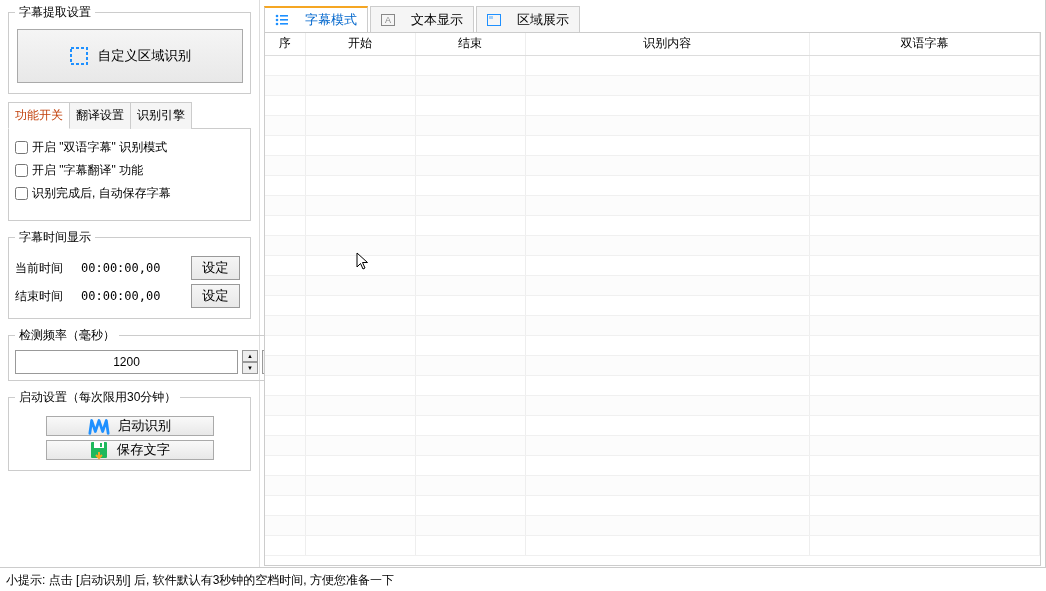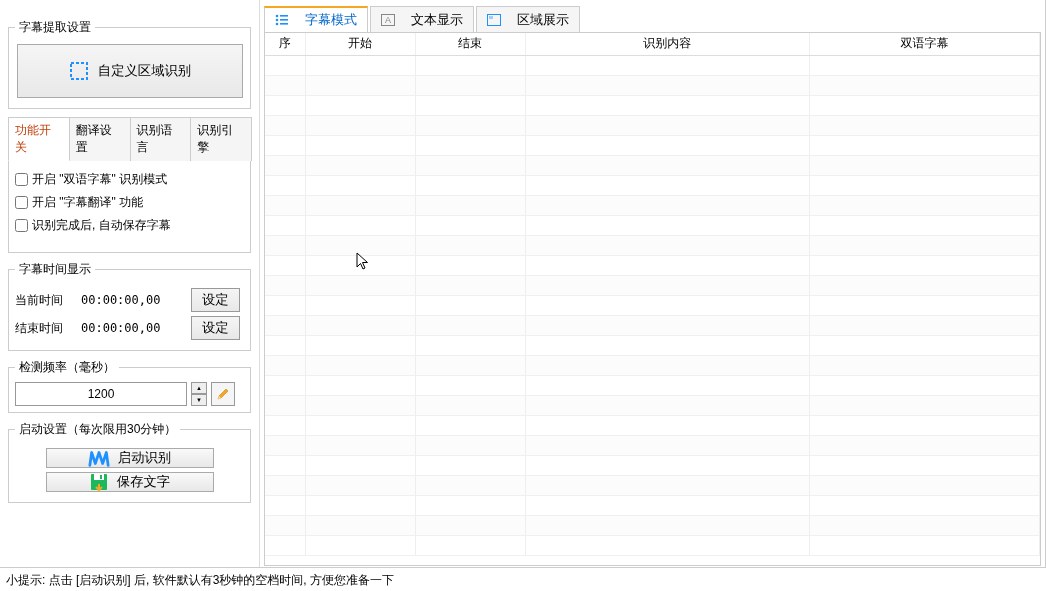--- a/index.html
+++ b/index.html
@@ -1,34 +1,34 @@
 <!DOCTYPE html>
 <html><head>
 <meta charset="utf-8">
 <style>
 * { box-sizing: border-box; margin: 0; padding: 0; }
 body { font-family: "Microsoft YaHei", SimSun, Arial, sans-serif; font-size: 12px; background: #fff; color: #000; width: 1046px; height: 591px; overflow: hidden; position: relative; }
 .container { display: flex; height: 568px; border: 1px solid #ccc; border-top: none; border-left: none; }
-.left-panel { width: 260px; padding: 19px 8px; border-right: 1px solid #ddd; }
+.left-panel { width: 260px; padding: 4px 8px; border-right: 1px solid #ddd; }
 .right-panel { flex: 1; padding: 6px 4px 4px 4px; }
 fieldset { border: 1px solid #ccc; margin-bottom: 8px; padding: 6px; }
 legend { padding: 0 4px; font-size: 12px; }
 .big-btn { width: 226px; height: 54px; background: linear-gradient(#f5f5f5,#e8e8e8); border: 1px solid #aaa; display: flex; align-items: center; justify-content: center; gap: 8px; cursor: pointer; margin: 2px auto 4px; }
 .tabs { display: flex; border-bottom: 1px solid #ccc; }
 .tab { padding: 4px 6px; border: 1px solid #ccc; border-bottom: none; background: #f5f5f5; margin-right: -1px; margin-bottom: -1px; cursor: pointer; font-size: 12px; }
 .tab.active { background: #fff; color: #c2410c; border-bottom: 1px solid #fff; position: relative; z-index: 2; }
 .tab-body { border: 1px solid #ccc; border-top: none; padding: 10px 6px 12px 6px; }
 .check-row { display: flex; align-items: center; margin-bottom: 6px; gap: 4px; }
 .check-row input[type=checkbox] { width: 13px; height: 13px; }
 .time-row { display: flex; align-items: center; margin: 4px 0; gap: 10px; }
 .time-label { width: 56px; }
 .time-val { font-family: Consolas, monospace; width: 100px; }
 .set-btn { padding: 2px 10px; border: 1px solid #999; background: linear-gradient(#f5f5f5,#e8e8e8); cursor: pointer; }
 .freq-row { display: flex; align-items: center; gap: 4px; }
-.freq-input { width: 172px; height: 24px; text-align: center; border: 1px solid #999; font-size: 12px; }
+.freq-input { width: 223px; height: 24px; text-align: center; border: 1px solid #999; font-size: 12px; }
 .spinner { width: 16px; height: 24px; display: flex; flex-direction: column; }
 .spinner button { flex: 1; font-size: 6px; line-height: 1; border: 1px solid #999; background: #eee; cursor: pointer; padding: 0; }
 .edit-btn { width: 24px; height: 24px; border: 1px solid #999; background: #f5f5f5; cursor: pointer; display: flex; align-items: center; justify-content: center; }
 .action-btn { width: 168px; height: 20px; background: linear-gradient(#f9f9f9,#e8e8e8); border: 1px solid #aaa; display: flex; align-items: center; justify-content: center; gap: 8px; cursor: pointer; margin: 4px auto; }
 .footer { padding: 4px 6px; font-size: 12px; }
 .right-tabs { display: flex; }
 .right-tab { padding: 3px 10px; border: 1px solid #ccc; background: #f5f5f5; margin-right: 2px; cursor: pointer; display: flex; align-items: center; gap: 16px; font-size: 13px; border-bottom: none; }
 .right-tab.active { background: #fff; color: #0066cc; border-top: 2px solid #f5a623; }
 .table-wrap { border: 1px solid #ccc; height: 534px; overflow: hidden; }
 table { width: 100%; border-collapse: collapse; table-layout: fixed; }
@@ -57,21 +57,20 @@
               <rect x="3" y="3" width="16" height="16" fill="none" stroke="#1e90ff" stroke-width="2" stroke-dasharray="3 2"></rect>
             </svg>
         </span>
         <span>自定义区域识别</span>
       </button>
     </fieldset>
 
     <div class="tabs">
       <div class="tab active">功能开关</div>
       <div class="tab">翻译设置</div>
-      <div class="tab">识别语言</div>
       <div class="tab">识别引擎</div>
     </div>
     <div class="tab-body">
       <div class="check-row">
           <input type="checkbox" style="">
           <label>开启 "双语字幕" 识别模式</label>
         </div>
       <div class="check-row">
           <input type="checkbox" style="">
           <label>开启 "字幕翻译" 功能</label>

